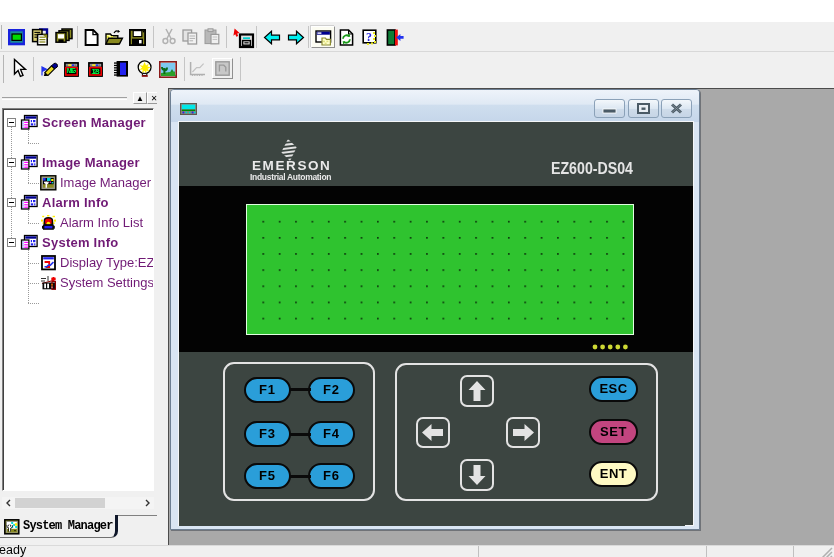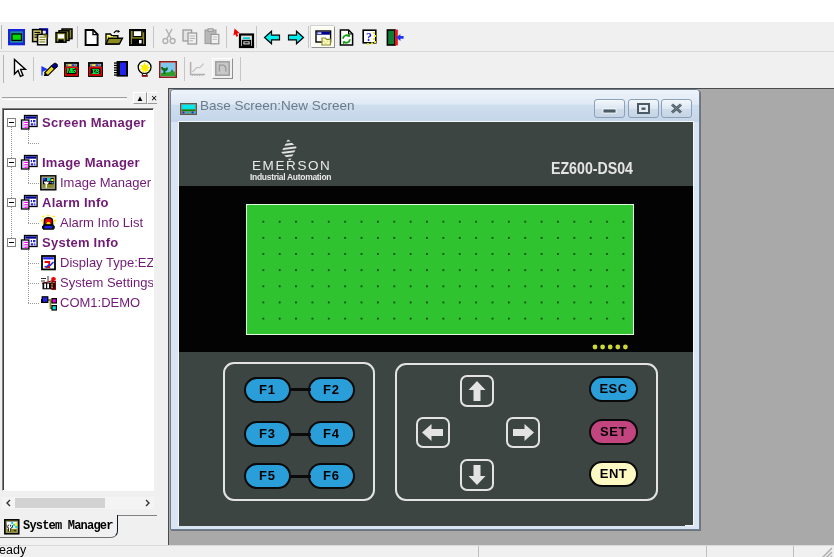--- a/index.html
+++ b/index.html
@@ -27,21 +27,21 @@
 .bold{font-weight:bold;letter-spacing:0.25px}
 .ebox{position:absolute;left:4px;top:5px;width:9px;height:9px;background:#fff;border:1px solid #848484}
 .ebox:before{content:"";position:absolute;left:1px;top:3px;width:5px;height:1px;background:#000}
 .vdot{position:absolute;width:1px;background-image:repeating-linear-gradient(to bottom,#9a9a9a 0 1px,transparent 1px 2px)}
 .hdot{position:absolute;height:1px;background-image:repeating-linear-gradient(to right,#9a9a9a 0 1px,transparent 1px 2px)}
 #hscroll{position:absolute;left:2px;top:409px;width:152px;height:12px;background:#f4f4f4}
 #hscroll .arr{position:absolute;top:-1px;width:13px;height:12px;color:#404040;font-size:9px;line-height:12px;text-align:center}
 #hthumb{position:absolute;left:13px;top:1px;width:90px;height:10px;background:#d2d2d2}
 #tabline{position:absolute;left:117px;top:427px;width:40px;height:1px;background:#808080}
 #tab{position:absolute;left:0;top:427px;width:118px;height:23px;background:#f0f0f0;
- border-right:1px solid #0f172a;border-bottom:1px solid #707070;border-bottom-right-radius:7px}
+ border-right:3px solid #0f172a;border-bottom:1px solid #707070;border-bottom-right-radius:7px}
 #tab .ttext{position:absolute;left:23px;top:4px;font-family:"Liberation Mono",monospace;font-size:12px;letter-spacing:-0.8px;white-space:nowrap;font-weight:bold;color:#000}
 
 #splitter{position:absolute;left:157px;top:88px;width:12px;height:457px;background:#f0f0f0}
 #workspace{position:absolute;left:168px;top:88px;width:666px;height:457px;background:#a9a9a9;border-top:1px solid #4c4c4c;border-left:1px solid #4c4c4c}
 
 #mdiwin{position:absolute;left:170px;top:89px;width:530px;height:441px;background:#d9e5f3;
  border:1px solid #6d7f93;border-radius:4px 4px 0 0;
  box-shadow:1px 1px 0 rgba(55,62,72,.5)}
 #titlebar{position:absolute;left:0;top:0;width:528px;height:32px;border-radius:3px 3px 0 0;
  background:linear-gradient(#eef3fa,#dfe9f4 45%,#cfdeee 46%,#c5d6ea)}
@@ -56,21 +56,21 @@
 #keysarea{position:absolute;left:0;top:230px;width:506px;height:174px;background:#3c4541}
 .kpanel{position:absolute;border:2px solid #e3e3e3;border-radius:11px}
 .fbtn{position:absolute;width:47px;height:26px;background:#2a9ed9;border:2px solid #0a0a0a;border-radius:13px;
  text-align:center;font-weight:bold;font-size:13px;color:#000;line-height:21px;letter-spacing:1px}
 .conn{position:absolute;height:3px;background:#0a0a0a}
 .akey{position:absolute;width:34px;height:32px;border:2px solid #e3e3e3;border-radius:7px}
 .spill{position:absolute;width:49px;height:26px;border:2px solid #0a0a0a;border-radius:13px;
  text-align:center;font-weight:bold;font-size:13px;color:#000;line-height:21px;letter-spacing:0.5px}
 
 #emerson{position:absolute;left:72px;top:10px;width:160px;height:52px;color:#e9e9e9}
-#emtxt{position:absolute;left:1px;top:26px;font-size:13.5px;font-weight:normal;letter-spacing:1.6px}
+#emtxt{position:absolute;left:1px;top:26px;font-size:13.5px;font-weight:bold;letter-spacing:1.6px}
 #emsub{position:absolute;left:-1px;top:40px;font-size:8.5px;font-weight:bold;letter-spacing:-0.3px}
 #ez{position:absolute;left:372px;top:36px;font-size:17.4px;font-weight:bold;color:#e4e4e4;transform:scaleX(0.815);transform-origin:0 0;white-space:nowrap}
 
 #statusbar{position:absolute;left:0;top:545px;width:834px;height:12px;background:#f0f0f0;border-top:1px solid #dadada}
 #statusbar .stxt{position:absolute;top:-3px;font-size:12.5px;color:#000;white-space:pre}
 .sdiv{position:absolute;top:0px;width:1px;height:12px;background:#c0c0c0}
 </style></head>
 <body>
 <div id="page">
 
@@ -471,30 +471,20 @@
 <rect x="11" y="11.4" width="2" height="1.8" fill="#fff"></rect>
 <g stroke="#ee0000" stroke-width="1.6">
                 <path d="M13.5 2 l0 4"></path>
                 <path d="M11.5 3 l4 2"></path>
                 <path d="M15.5 3 l-4 2"></path>
               </g>
 <rect x="12" y="6.5" width="3.4" height="7.8" fill="none" stroke="#8b0000" stroke-width="1.2"></rect>
 </svg></div>
           <div class="txt" style="left:57px">System Settings</div>
         </div>
-    <div class="trow" style="top:184px">
-          <div class="icon" style="left:37px;top:2px"><svg width="17" height="16" viewBox="0 0 17 16">
-<path d="M7.5 5 h3 v8 h2 M10.5 6.5 h2" stroke="#8a8a20" stroke-width="1.8" fill="none"></path>
-<rect x="2.2" y="1.8" width="5.6" height="5.6" fill="#2222ee" stroke="#000" stroke-width="1.2"></rect>
-<rect x="1" y="4" width="2" height="4" fill="#000"></rect>
-<rect x="12" y="3.6" width="4.4" height="4.4" fill="#ee00ee" stroke="#000" stroke-width="1.2"></rect>
-<rect x="12" y="10.6" width="4.4" height="4.4" fill="#00e8e8" stroke="#000" stroke-width="1.2"></rect>
-</svg></div>
-          <div class="txt" style="left:57px">COM1:DEMO</div>
-        </div>
   </div>
   <div id="hscroll">
     <div class="arr" style="left:0"><svg width="13" height="14">
             <path d="M8 4 L5 7 L8 10" stroke="#333" stroke-width="1.4" fill="none"></path>
           </svg></div>
     <div id="hthumb"></div>
     <div class="arr" style="right:0"><svg width="13" height="14">
             <path d="M5 4 L8 7 L5 10" stroke="#333" stroke-width="1.4" fill="none"></path>
           </svg></div>
   </div>
@@ -530,21 +520,20 @@
 <g fill="#2222ee">
               <circle cx="3.4" cy="9.4" r="1"></circle>
               <circle cx="12.6" cy="9.4" r="1"></circle>
             </g>
 <g fill="#00cccc">
               <circle cx="6.4" cy="9.4" r="1"></circle>
               <circle cx="9.6" cy="9.4" r="1"></circle>
               <circle cx="14.8" cy="9.4" r="1"></circle>
             </g>
 </svg></div>
-    <div id="titletxt">Base Screen:New Screen</div>
     <div class="mdibtn" style="left:423px"><svg width="29" height="17">
             <rect x="8" y="9" width="13" height="4" fill="#4a5a66" stroke="#fff" stroke-width="0.8"></rect>
           </svg></div>
     <div class="mdibtn" style="left:457px"><svg width="29" height="17">
             <rect x="9" y="4" width="11" height="9" fill="#e8eef4" stroke="#4a5a66" stroke-width="2"></rect>
             <rect x="12.5" y="7.5" width="4" height="2.4" fill="#4a5a66"></rect>
           </svg></div>
     <div class="mdibtn" style="left:490px"><svg width="29" height="17">
             <path d="M10 4.5 L19 12.5 M19 4.5 L10 12.5" stroke="#4a5a66" stroke-width="3"></path>
             <path d="M10 4.5 L19 12.5 M19 4.5 L10 12.5" stroke="#fff" stroke-width="0.7" opacity="0.4"></path>

